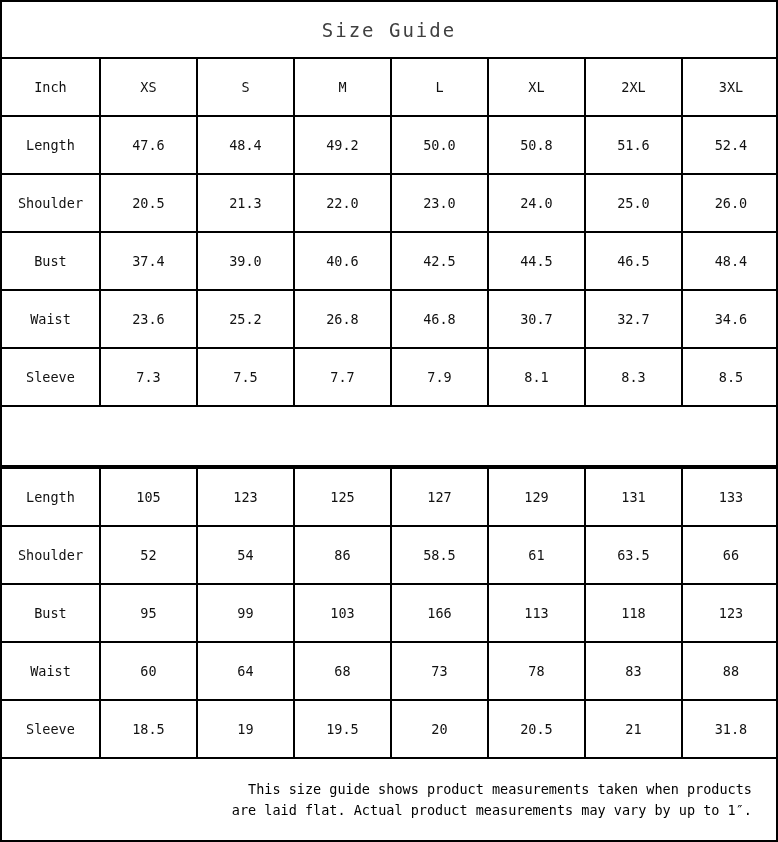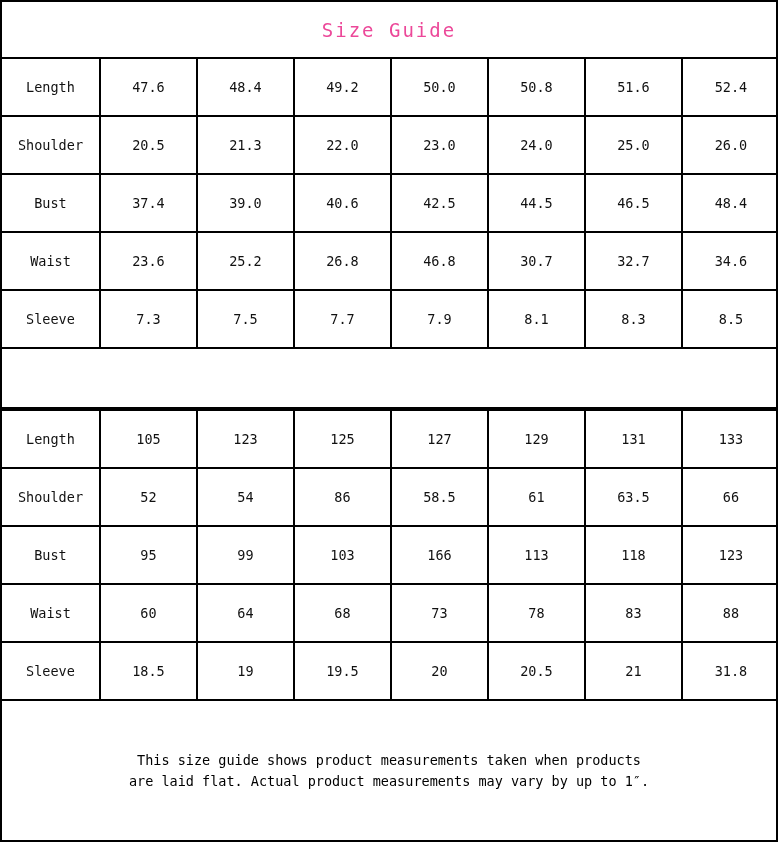--- a/index.html
+++ b/index.html
@@ -23,21 +23,21 @@
     background: #ffffff;
     display: flex;
     flex-direction: column;
   }
   .title {
     text-align: center;
     font-size: 19px;
     letter-spacing: 2px;
     font-weight: 400;
     padding: 17px 0 16px 0;
-    color: #ec4899;
+    color: #404040;
   }
   table.size-table {
     width: 100%;
     border-collapse: collapse;
     table-layout: fixed;
   }
   table.size-table td,
   table.size-table th {
     border: 2px solid #000000;
     border-left-width: 0;
@@ -70,21 +70,21 @@
     height: 58px;
     border-top: 2px solid #000000;
     border-bottom: 2px solid #000000;
     background: #ffffff;
   }
   .footer {
     flex: 1;
     border-top: 2px solid #000000;
     display: flex;
     flex-direction: column;
-    align-items: center;
+    align-items: flex-end;
     justify-content: center;
     text-align: center;
     font-size: 13.5px;
     line-height: 1.55;
     padding: 0 24px;
   }
   .footer .line {
     white-space: nowrap;
   }
   
@@ -103,20 +103,30 @@
       <col class="first">
         <col class="rest">
         <col class="rest">
         <col class="rest">
         <col class="rest">
         <col class="rest">
         <col class="rest">
         <col class="rest">
     </colgroup>
     <tbody>
+      <tr>
+        <th class="unit-cell">Inch</th>
+        <th class="col-head">XS</th>
+        <th class="col-head">S</th>
+        <th class="col-head">M</th>
+        <th class="col-head">L</th>
+        <th class="col-head">XL</th>
+        <th class="col-head">2XL</th>
+        <th class="col-head">3XL</th>
+      </tr>
       <tr>
         <td class="row-head">Length</td>
         <td>47.6</td>
         <td>48.4</td>
         <td>49.2</td>
         <td>50.0</td>
         <td>50.8</td>
         <td>51.6</td>
         <td>52.4</td>
       </tr>

